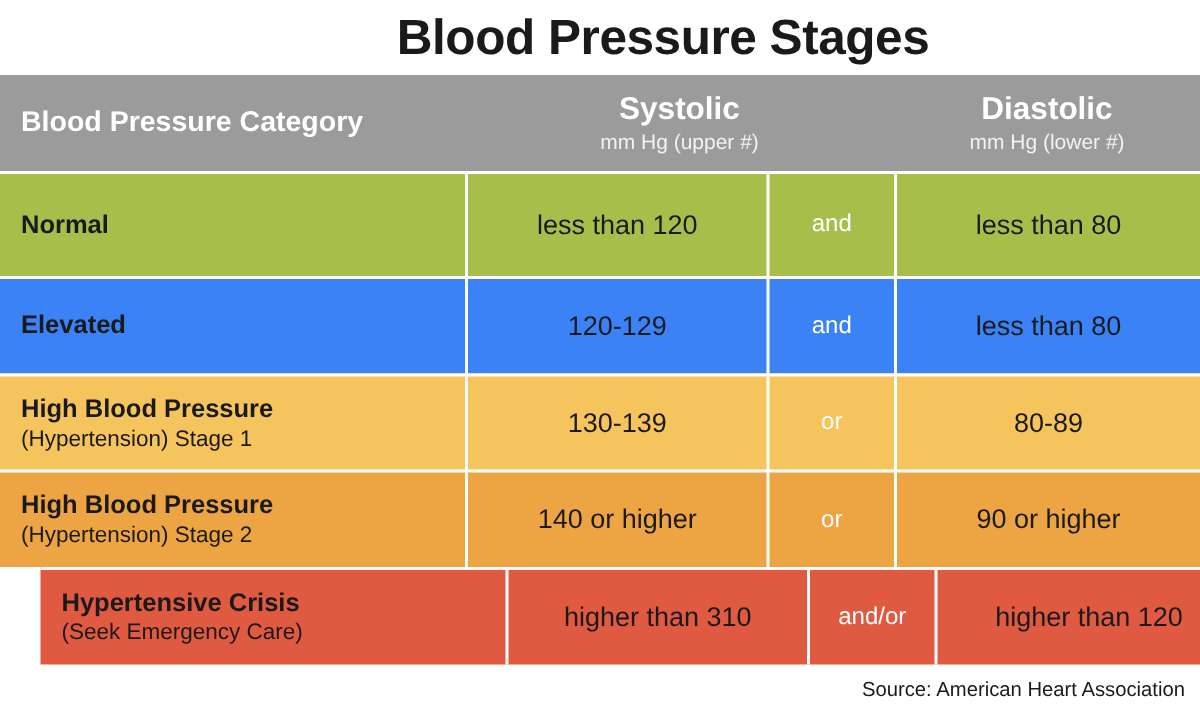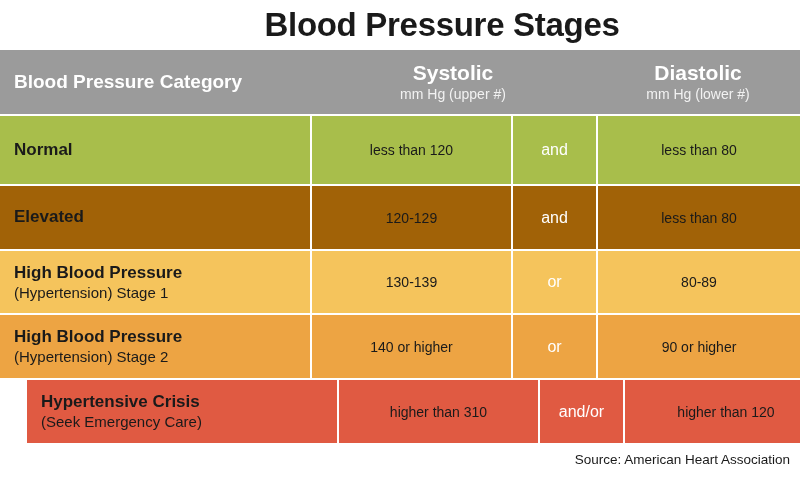--- a/index.html
+++ b/index.html
@@ -130,21 +130,21 @@
   }
   .cat-line2 {
     font-size: 15px;
     font-weight: normal;
     color: #1a1a1a;
     white-space: nowrap;
     line-height: 1.18;
     margin-top: 1px;
   }
   .val {
-    font-size: 14px;
+    font-size: 18px;
     font-weight: normal;
     color: #1a1a1a;
     white-space: nowrap;
   }
   .conn {
     font-size: 16px;
     font-weight: normal;
     color: #ffffff;
     white-space: nowrap;
   }
@@ -195,21 +195,21 @@
         <span class="val">less than 120</span>
       </div>
       <div class="cell col-conn">
         <span class="conn">and</span>
       </div>
       <div class="cell col-dia">
         <span class="val">less than 80</span>
       </div>
     </div>
 
-    <div class="row data-row r-elevated" style="background: #a16207;">
+    <div class="row data-row r-elevated" style="background: #3b82f6;">
       <div class="cell col-cat">
         <span class="cat-line1">Elevated</span>
       </div>
       <div class="cell col-sys">
         <span class="val">120-129</span>
       </div>
       <div class="cell col-conn">
         <span class="conn">and</span>
       </div>
       <div class="cell col-dia">

